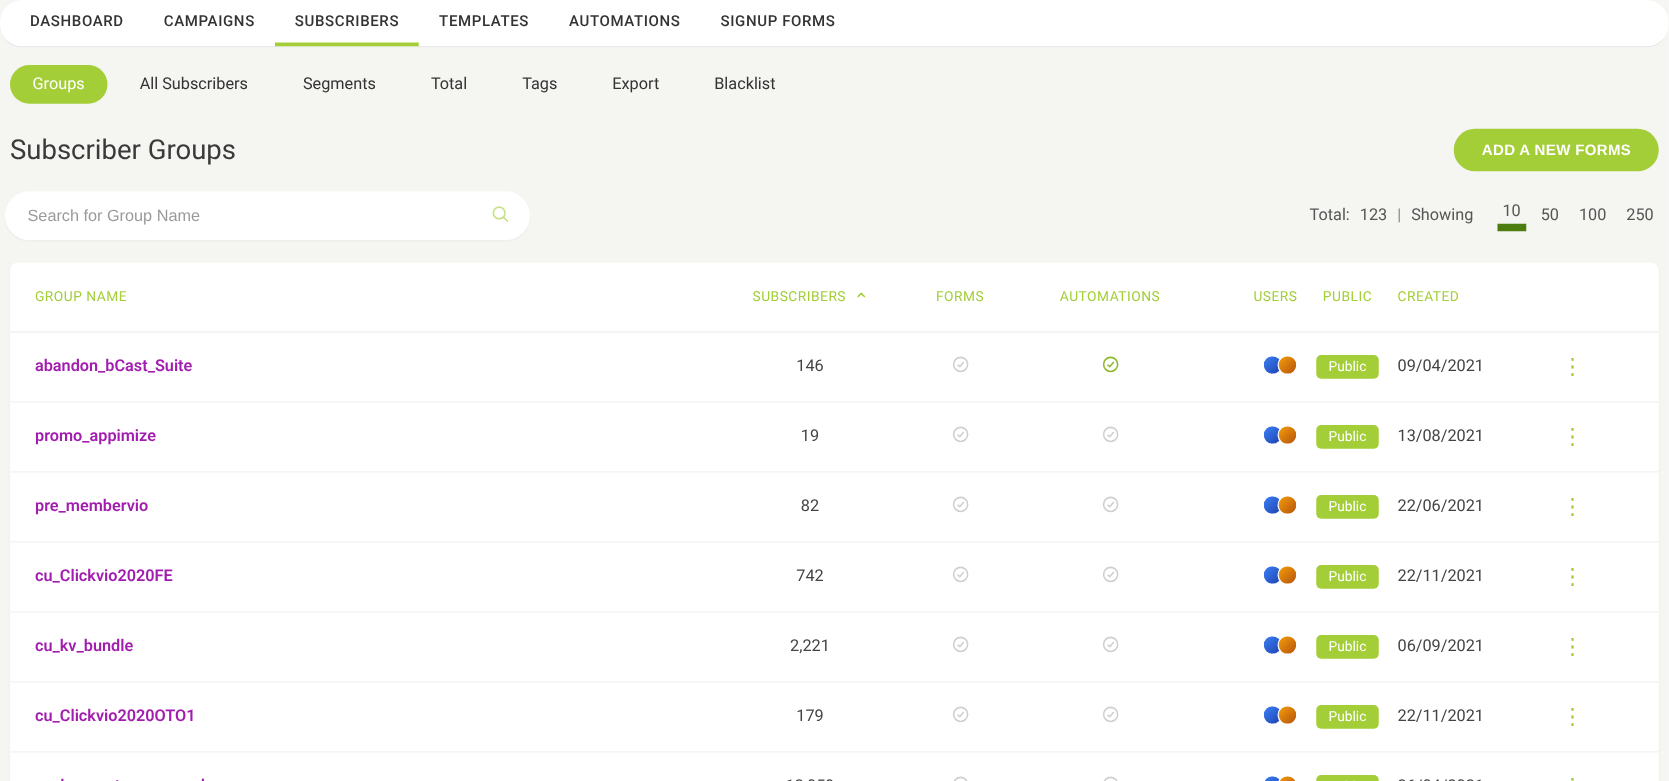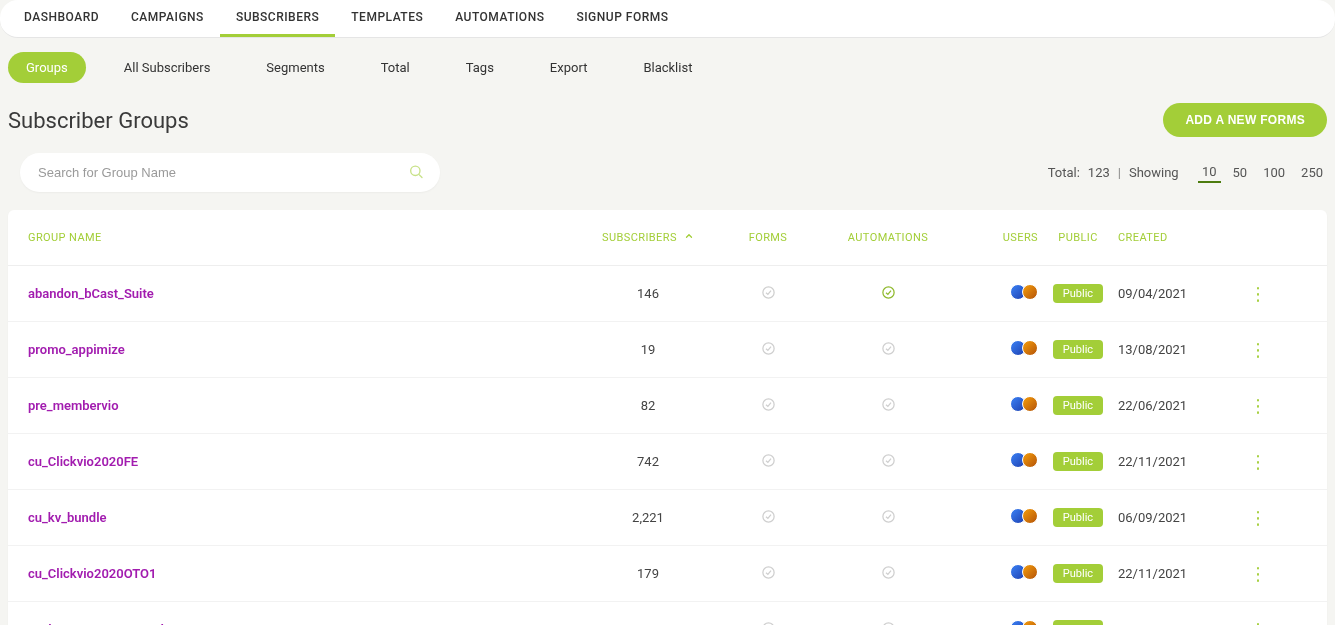--- a/index.html
+++ b/index.html
@@ -25,21 +25,21 @@
       cursor: pointer;
       font-weight: 500;
     }
     .top-nav-item.active {
       border-bottom-color: #a3ce38;
     }
     .sub-nav {
       display: flex;
       align-items: center;
       padding: 14px 8px 0 8px;
-      gap: 20px;
+      gap: 8px;
     }
     .sub-nav-item {
       padding: 8px 18px;
       font-size: 13px;
       color: #333;
       cursor: pointer;
       border-radius: 18px;
     }
     .sub-nav-item.pill-active {
       background: #a3ce38;
@@ -75,21 +75,21 @@
       padding: 10px 22px;
       font-size: 12px;
       font-weight: 600;
       letter-spacing: 0.3px;
       cursor: pointer;
     }
     .controls-row {
       display: flex;
       justify-content: space-between;
       align-items: center;
-      padding: 8px 8px 18px 20px;
+      padding: 8px 8px 18px 4px;
     }
     .search-wrap {
       position: relative;
       width: 420px;
     }
     .search-input {
       width: 100%;
       border: none;
       background: #fff;
       border-radius: 22px;
@@ -114,21 +114,21 @@
       align-items: center;
       gap: 8px;
     }
     .paging .sep { color: #888; }
     .paging .size {
       padding: 2px 4px;
       cursor: pointer;
       color: #555;
     }
     .paging .size.active {
-      border-bottom: 2px solid #4d7c0f;
+      border-bottom: 6px solid #4d7c0f;
     }
     .table-card {
       background: #fff;
       margin: 0 8px 8px 8px;
       border-radius: 6px;
       overflow: hidden;
       box-shadow: 0 1px 2px rgba(0,0,0,0.04);
     }
     .table-head, .table-row {
       display: flex;

